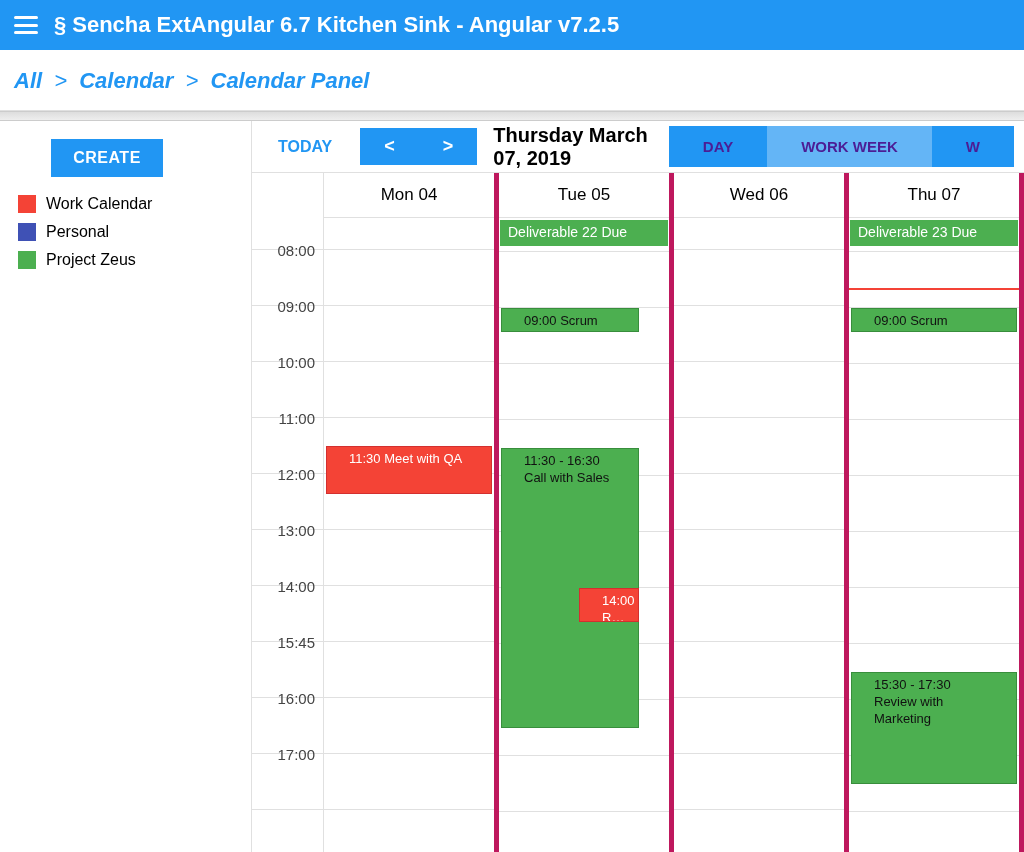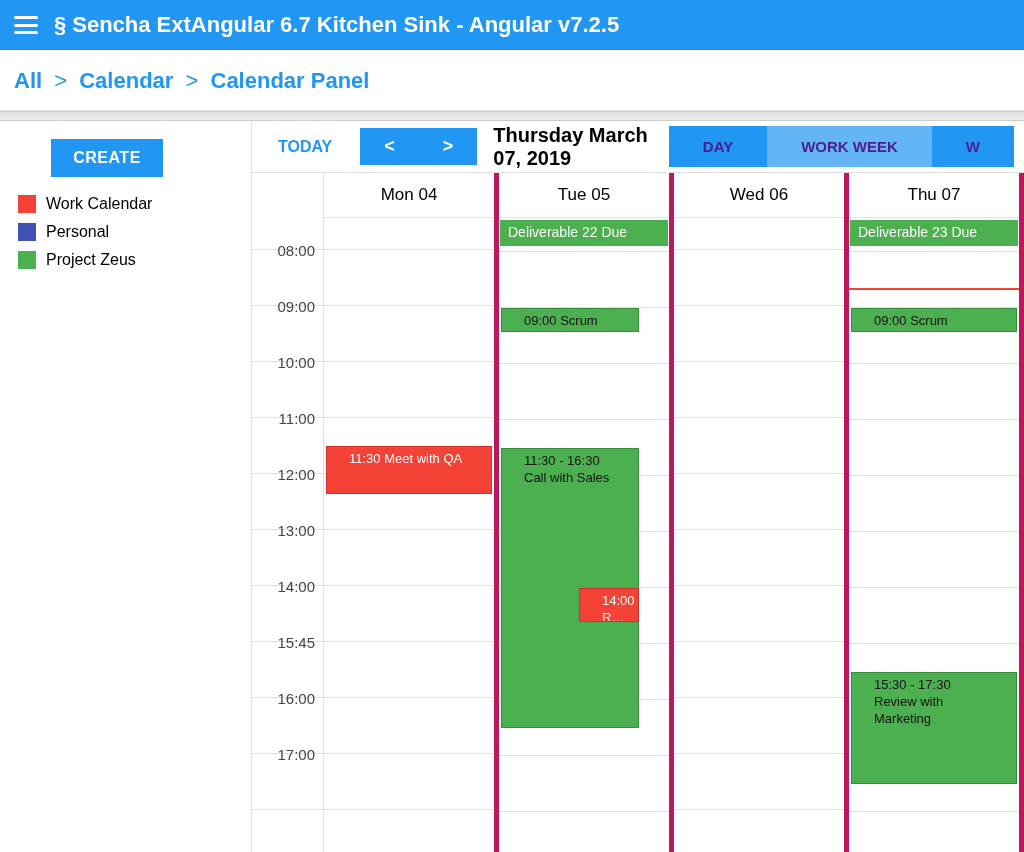--- a/index.html
+++ b/index.html
@@ -3,21 +3,21 @@
 <meta charset="utf-8">
 <style>
 * { box-sizing: border-box; margin: 0; padding: 0; font-family: "Helvetica Neue", Arial, sans-serif; }
 body { width: 1024px; height: 852px; overflow: hidden; background: #fff; }
 
 .topbar { background: #2196f3; color: #fff; height: 50px; display: flex; align-items: center; padding: 0 14px; font-size: 22px; font-weight: 600; }
 .hamburger { width: 24px; height: 18px; margin-right: 16px; cursor: pointer; display: inline-flex; flex-direction: column; justify-content: space-between; }
 .hamburger span { display: block; height: 3px; background: #fff; border-radius: 2px; }
 
 .breadcrumb-wrap { background: #fff; border-bottom: 1px solid #e0e0e0; padding: 18px 14px 16px; }
-.breadcrumb { color: #2196f3; font-size: 22px; font-weight: 600; }
+.breadcrumb { color: #2196f3; font-size: 22px; font-weight: 600; font-style: italic; }
 .breadcrumb a { color: #2196f3; text-decoration: none; cursor: pointer; }
 .breadcrumb .sep { margin: 0 6px; font-weight: 400; }
 
 .shadow-strip { height: 10px; background: linear-gradient(#ddd, #eee); border-top: 1px solid #ccc; border-bottom: 1px solid #ccc; }
 
 .main { display: flex; height: calc(852px - 50px - 60px - 10px); gap: 37px; }
 
 .sidebar { width: 240px; padding: 18px 18px 0; }
 .create-btn { background: #2196f3; color: #fff; font-weight: 700; font-size: 16px; padding: 10px 22px; border: none; cursor: pointer; display: block; margin: 0 auto 18px; letter-spacing: 0.5px; }
 .cal-list { font-size: 16px; }

